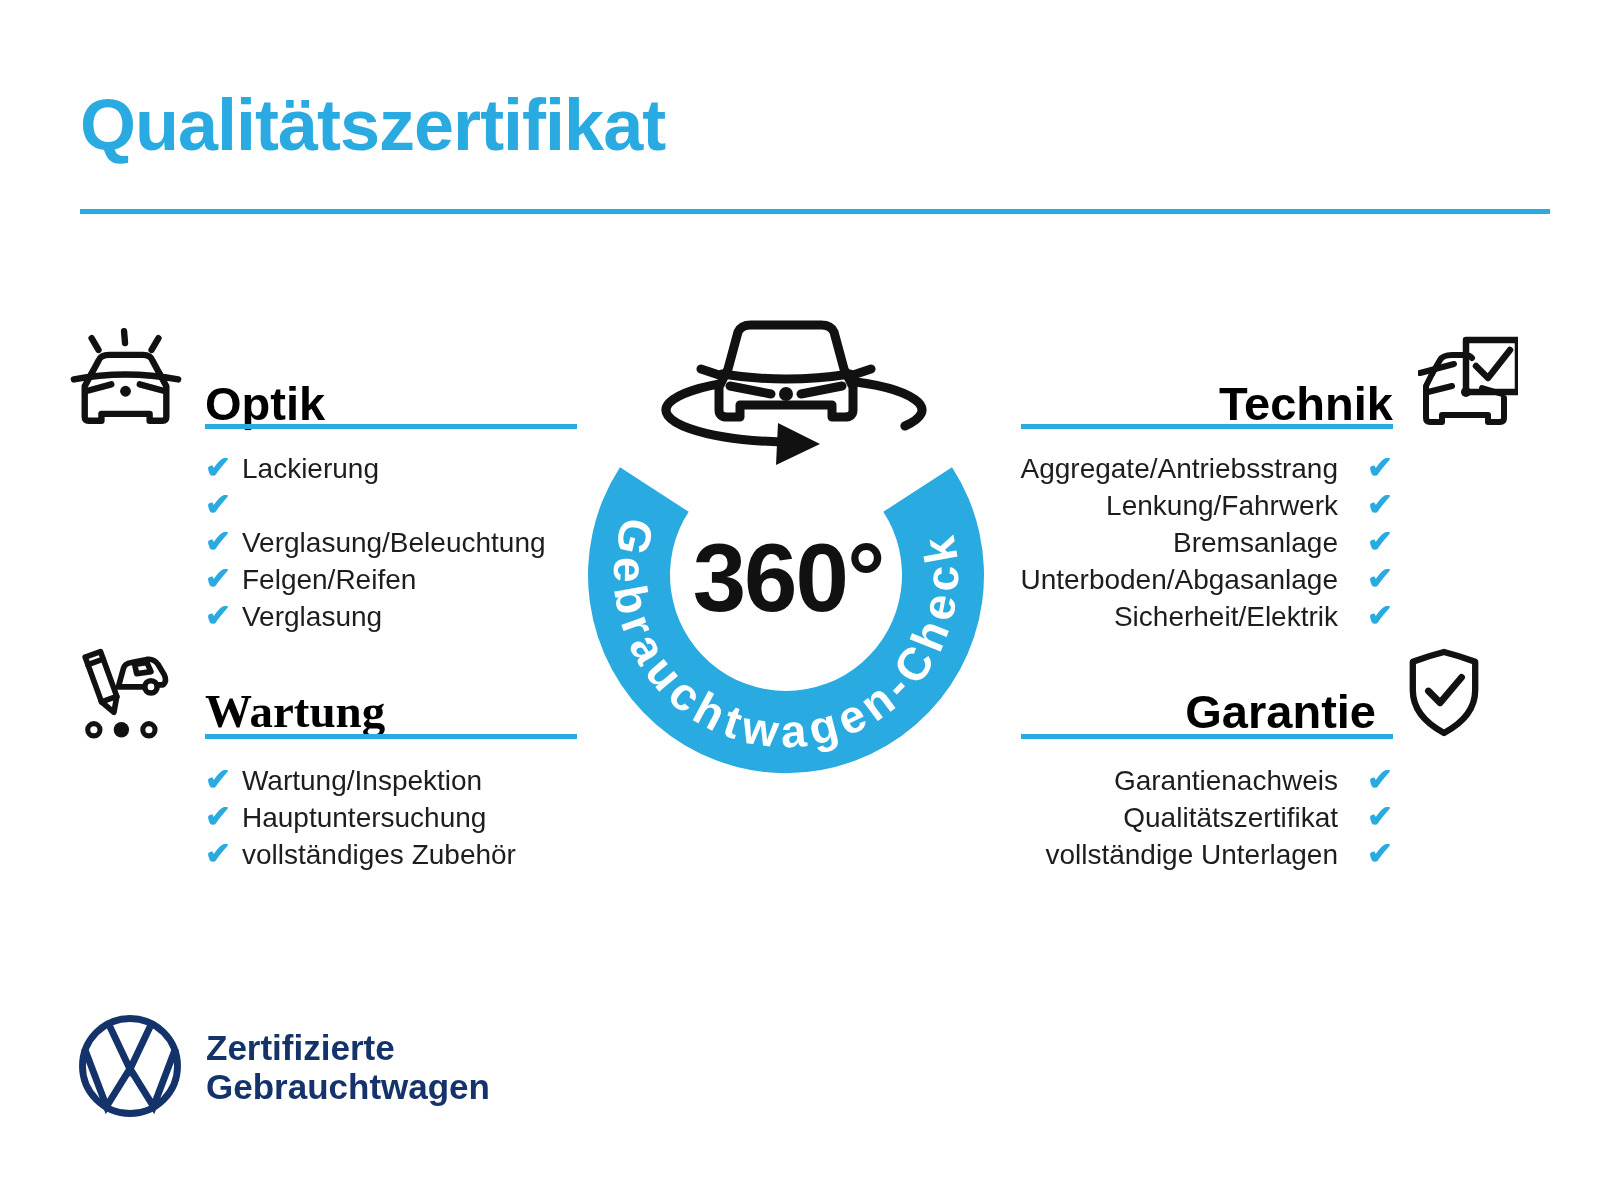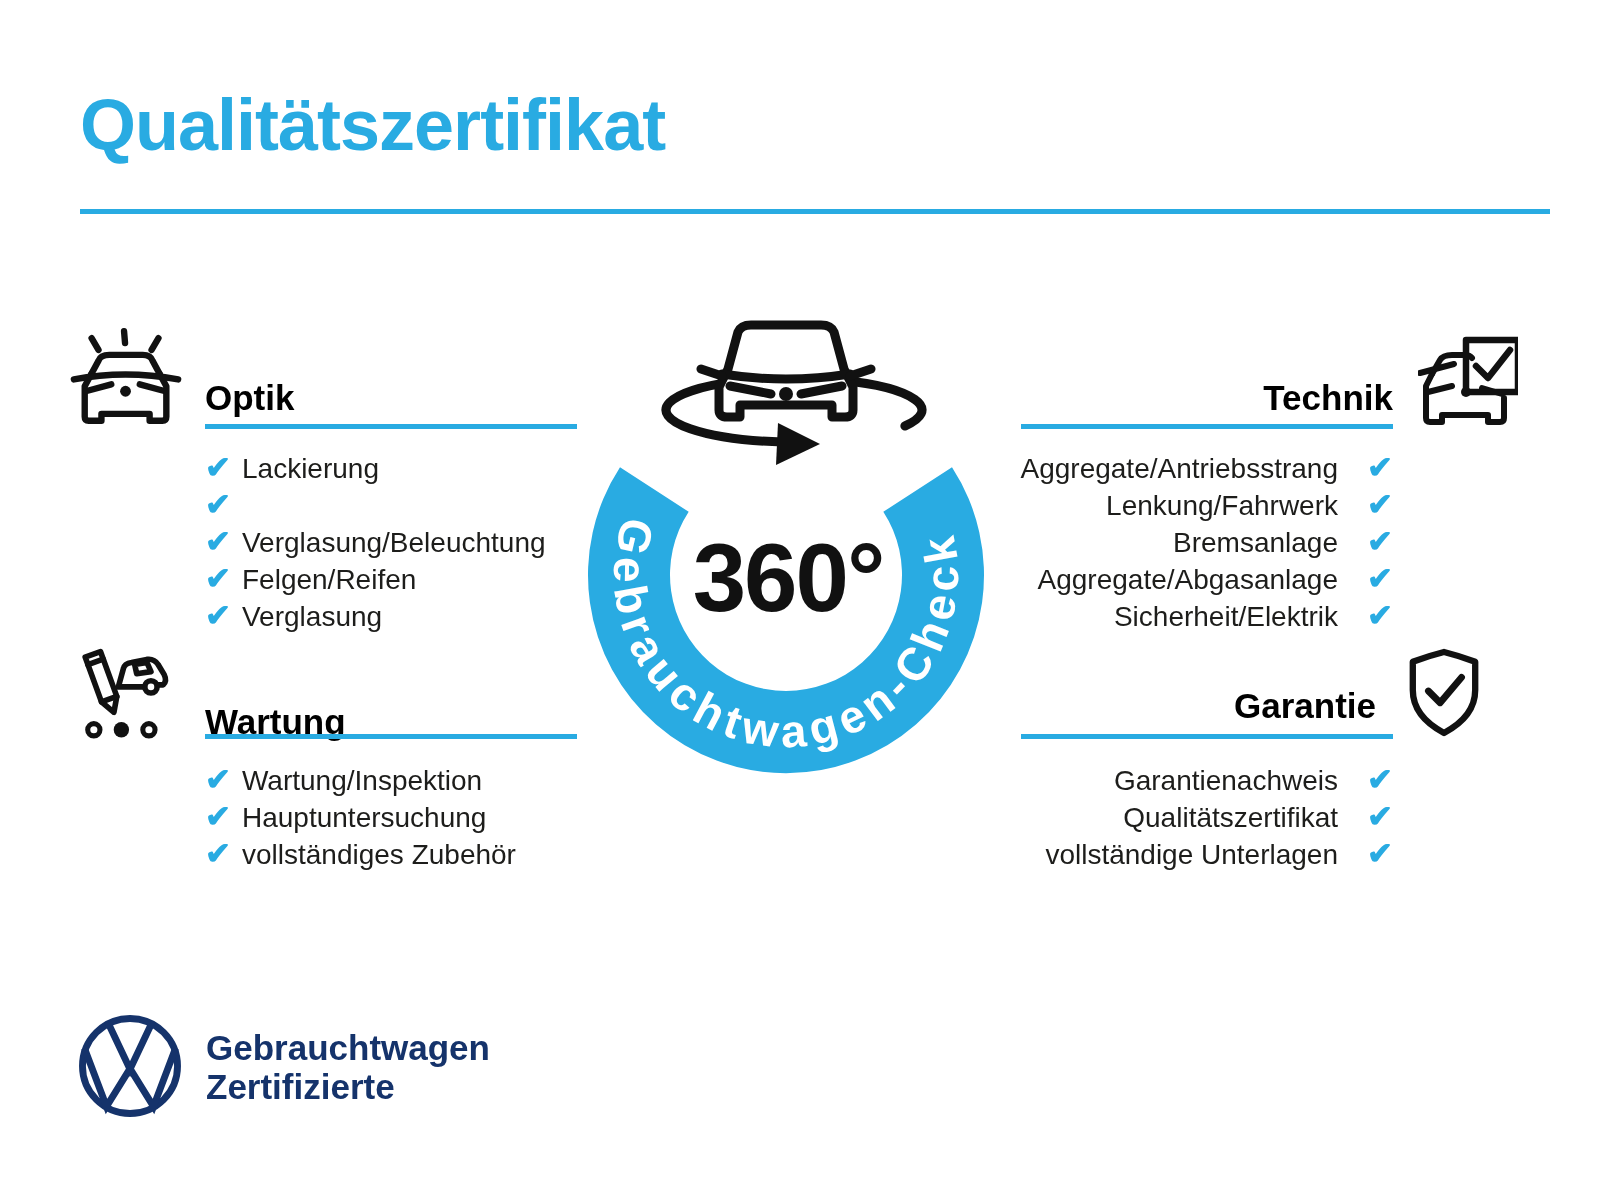--- a/index.html
+++ b/index.html
@@ -12,23 +12,23 @@
     position:relative;width:1600px;height:1200px;background:#ffffff;
     font-family:"Liberation Sans",sans-serif;overflow:hidden;
   }
   
   .page-title{
     position:absolute;left:80px;top:84px;margin:0;
     font-size:72px;font-weight:bold;letter-spacing:-1px;color:var(--accent);
   }
   .title-rule{position:absolute;left:80px;top:209px;width:1470px;height:5px;background:var(--accent);}
   
-  .sec-title{position:absolute;margin:0;font-size:35px;font-weight:bold;color:#000;line-height:1;}
+  .sec-title{position:absolute;margin:0;font-size:47px;font-weight:bold;color:#000;line-height:1;}
   .h-optik{left:205px;top:380px;}
-  .h-wartung{left:205px;top:704px;}
+  .h-wartung{left:205px;top:688px;font-family:Liberation Serif, serif;}
   .h-technik{top:380px;right:207px;text-align:right;}
   .h-garantie{top:688px;right:224px;text-align:center;}
   .sec-rule{position:absolute;height:5px;background:var(--accent);}
   .r-optik{left:205px;top:424px;width:372px;}
   .r-wartung{left:205px;top:734px;width:372px;}
   .r-technik{left:1021px;top:424px;width:372px;}
   .r-garantie{left:1021px;top:734px;width:372px;}
   
   .checklist{list-style:none;margin:0;padding:0;position:absolute;font-size:28px;color:var(--text);}
   .l-optik{left:205px;top:450px;}
@@ -142,21 +142,21 @@
       </li>
     <li>
         <span>Lenkung/Fahrwerk</span>
         <span class="check">✔</span>
       </li>
     <li>
         <span>Bremsanlage</span>
         <span class="check">✔</span>
       </li>
     <li>
-        <span>Aggregate/Abgasanlage</span>
+        <span>Unterboden/Abgasanlage</span>
         <span class="check">✔</span>
       </li>
     <li>
         <span>Sicherheit/Elektrik</span>
         <span class="check">✔</span>
       </li>
   </ul>
 
   <svg class="icon i-garantie" width="78" height="95" viewBox="0 0 80 95">
     <path class="line-icon" d="M 8 16 Q 24 10 40 6 Q 56 10 72 16 L 72 45 Q 72 72 40 89 Q 8 72 8 45 Z"></path>
@@ -202,17 +202,17 @@
       <textPath href="#ringTextPath" startOffset="30">Gebrauchtwagen-Check</textPath>
     </text>
   </svg>
 
   <svg class="vw-logo" width="104" height="104" viewBox="0 0 100 100">
     <circle class="vw-stroke" cx="50" cy="50" r="45.7"></circle>
     <path class="vw-stroke" d="M 28.8 8.1 L 50 53 L 71.2 8.1"></path>
     <path class="vw-stroke" d="M 6.2 33 L 27.4 89 L 50 52.5 L 72.6 89 L 93.8 33"></path>
   </svg>
   <div class="brand">
+    <div>Zertifizierte</div>
     <div>Gebrauchtwagen</div>
-    <div>Zertifizierte</div>
   </div>
 
 </div>
 
 </body></html>

